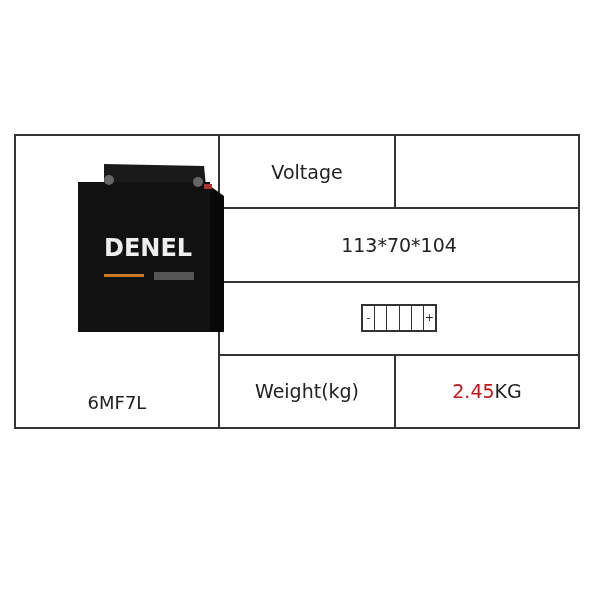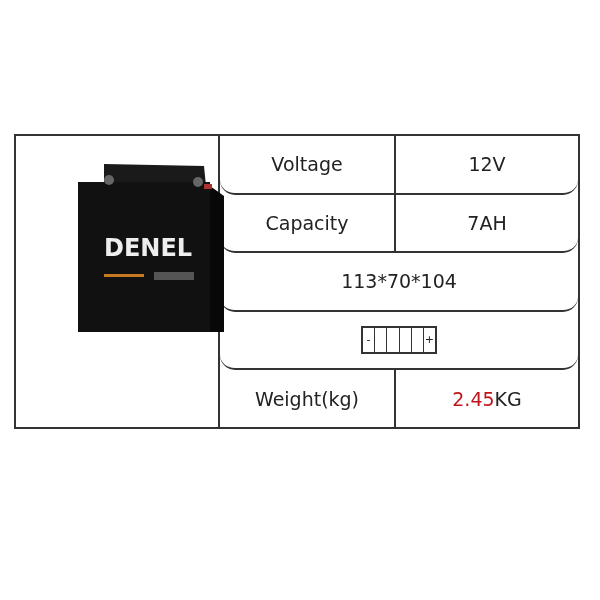--- a/index.html
+++ b/index.html
@@ -2,21 +2,21 @@
 <html><head>
 <meta charset="utf-8">
 <style>
   html, body { margin:0; padding:0; background:#ffffff; }
   body { width:600px; height:600px; position:relative; overflow:hidden;
          font-family:"DejaVu Sans", sans-serif; color:#222; }
   .spec-table { position:absolute; left:14px; top:134px; width:566px; height:295px;
                 border:2px solid #333; box-sizing:border-box; display:flex; }
   .product-cell { width:204px; border-right:2px solid #333; position:relative; box-sizing:border-box; }
   .specs { flex:1; display:flex; flex-direction:column; }
-  .row { flex:1; display:flex; border-bottom:2px solid #333;border-radius:15px; }
+  .row { flex:1; display:flex; border-bottom:2px solid #333; }
   .row:last-child { border-bottom:none; }
   .label { width:174px; border-right:2px solid #333; display:flex; align-items:center;
            justify-content:center; font-size:19px; }
   .value { flex:1; display:flex; align-items:center; justify-content:center; font-size:19px; }
   .model { position:absolute; bottom:14px; left:0; right:0; text-align:center; font-size:18px; }
   .battery { position:absolute; left:48px; top:20px; width:170px; height:190px; }
   .red { color:#c0141c; }
   .polar-icon { width:76px; height:28px; border:2px solid #333; display:flex; box-sizing:border-box; }
   .polar-icon span { flex:1; border-right:1.5px solid #333; font-size:11px; line-height:24px; text-align:center; }
   .polar-icon span:last-child { border-right:none; }
@@ -30,29 +30,25 @@
       <polygon points="40,8 140,10 142,30 40,28" fill="#1a1a1a"></polygon>
       <rect x="14" y="26" width="132" height="150" fill="#111"></rect>
       <polygon points="146,30 160,40 160,176 146,176" fill="#080808"></polygon>
       <circle cx="45" cy="24" r="5" fill="#666"></circle>
       <circle cx="134" cy="26" r="5" fill="#666"></circle>
       <rect x="140" y="28" width="8" height="5" fill="#a33"></rect>
       <text x="40" y="100" font-family="DejaVu Sans, sans-serif" font-size="24" font-weight="bold" fill="#eee">DENEL</text>
       <rect x="40" y="118" width="40" height="3" fill="#c77a20"></rect>
       <rect x="90" y="116" width="40" height="8" fill="#555"></rect>
     </svg>
+    <div class="model">6MF7L</div>
   </div>
   <div class="specs">
     <div class="row">
       <div class="label">Voltage</div>
-      <div class="value">12V</div>
-    </div>
-    <div class="row">
-      <div class="label">Capacity</div>
-      <div class="value">7AH</div>
     </div>
     <div class="row">
       <div class="value">113*70*104</div>
     </div>
     <div class="row">
       <div class="value">
         <div class="polar-icon">
           <span>-</span>
           <span></span>
           <span></span>

